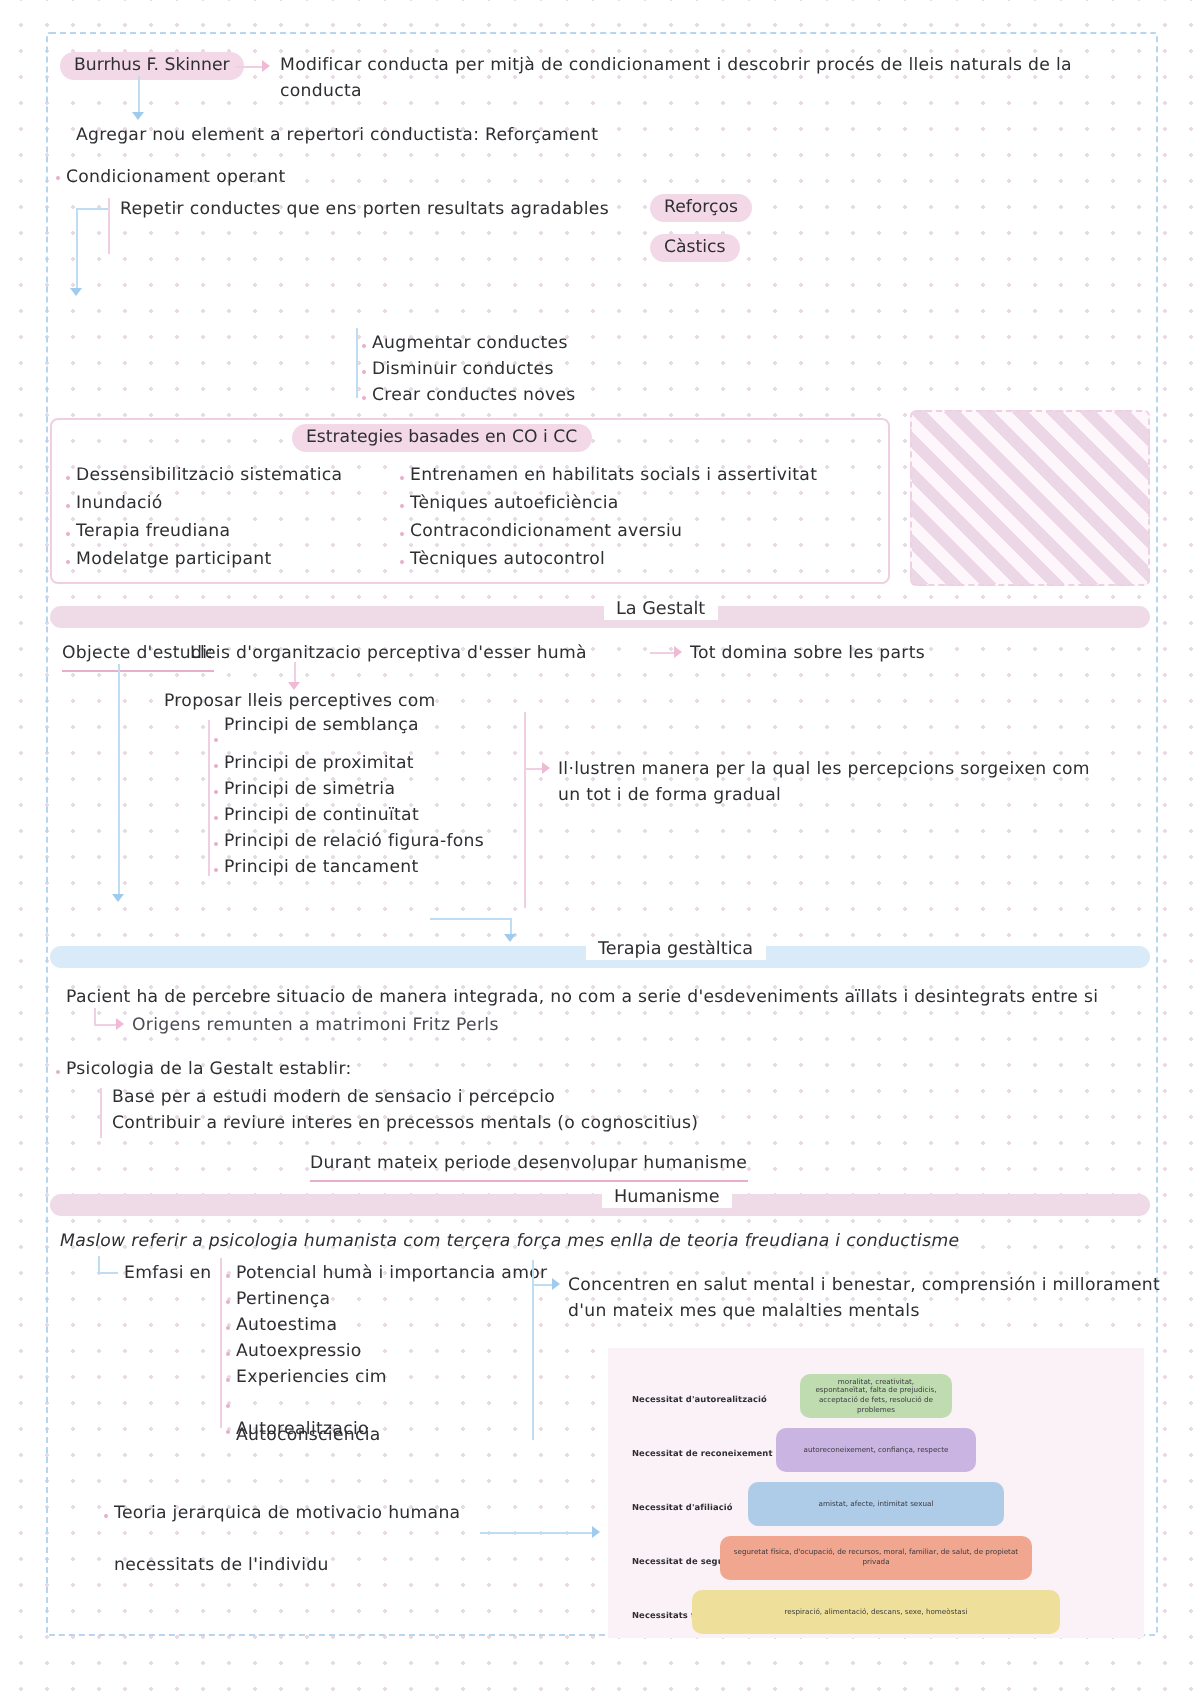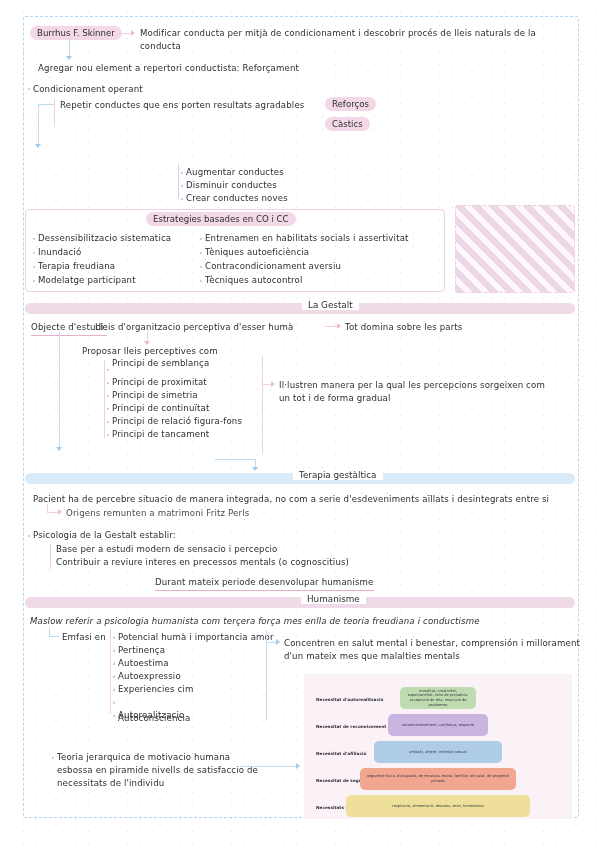--- a/index.html
+++ b/index.html
@@ -258,21 +258,20 @@
   <div class="txt" style="left:118px;top:709px;">Autorealitzacio</div>
 
   <div class="vline blue" style="left:266px;top:630px;height:90px;"></div>
   <div class="hline blue" style="left:266px;top:642px;width:11px;"></div>
   <div class="arrow-r blue" style="left:276px;top:639px;"></div>
   <div class="txt" style="left:284px;top:637px;">Concentren en salut mental i benestar, comprensión i millorament</div>
   <div class="txt" style="left:284px;top:650px;">d'un mateix mes que malalties mentals</div>
 
   <div class="bullet" style="left:52px;top:757px;"></div>
   <div class="txt" style="left:57px;top:751px;">Teoria jerarquica de motivacio humana</div>
-  <div class="txt" style="left:57px;top:764px;">esbossa en piramide nivells de satisfaccio de</div>
   <div class="txt" style="left:57px;top:777px;">necessitats de l'individu</div>
   <div class="hline blue" style="left:240px;top:766px;width:58px;"></div>
   <div class="arrow-r blue" style="left:296px;top:763px;"></div>
 
   <div id="pyramid-panel" style="left:304px;top:674px;width:268px;height:145px;">
 
     <div class="pyr-label" style="left:12px;top:23px;">Necessitat d'autorealització</div>
     <div class="pyr-step" style="left:96px;top:13px;width:76px;height:22px;background:#bfdcb0;border-radius:5px;">moralitat, creativitat, espontaneïtat, falta de prejudicis, acceptació de fets, resolució de problemes</div>
 
     <div class="pyr-label" style="left:12px;top:50px;">Necessitat de reconeixement</div>

